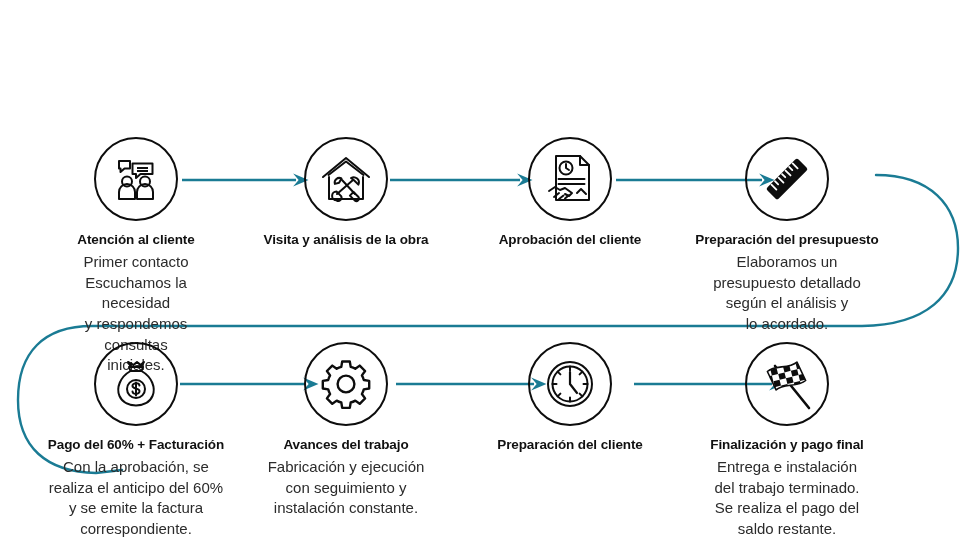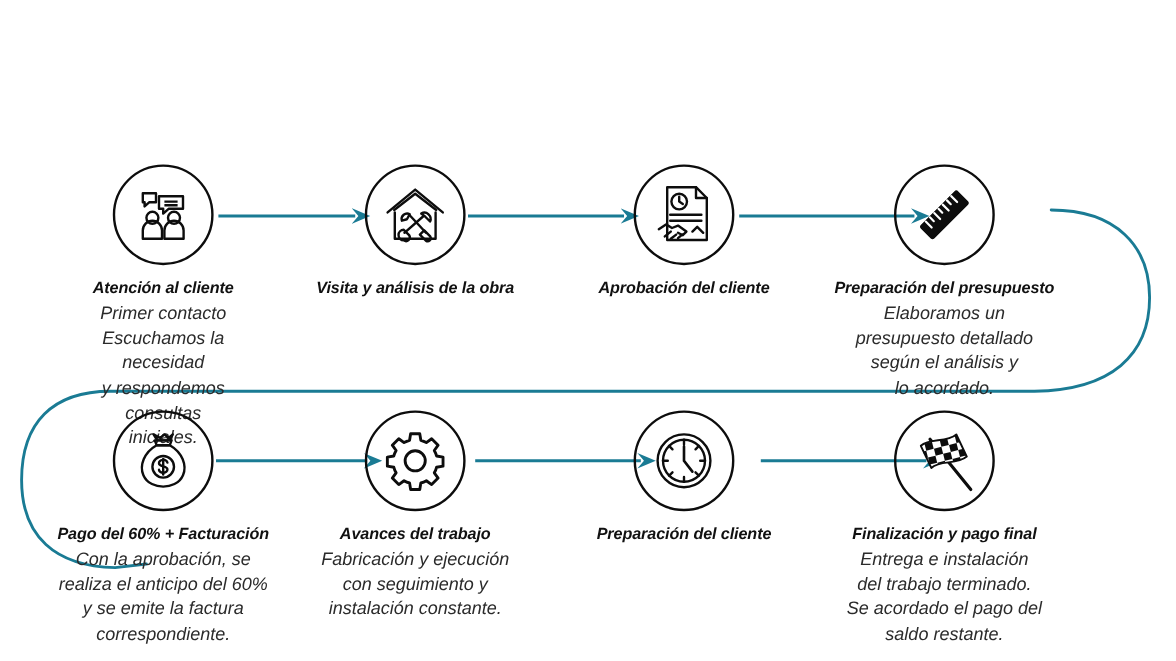--- a/index.html
+++ b/index.html
@@ -13,21 +13,20 @@
     position: relative;
     overflow: hidden;
     font-family: "Liberation Sans", sans-serif;
     color: #111111;
   }
   #flow-canvas {
     position: absolute;
     inset: 0;
     width: 796px;
     height: 551px;
-    font-style: italic;
   }
   .connector-layer {
     position: absolute;
     left: 0;
     top: 0;
     width: 980px;
     height: 551px;
     pointer-events: none;
   }
   .step {
@@ -288,17 +287,17 @@
               </g>
             </g>
             <path d="M9 9 C18 4, 30 12, 40 7 L44 27 C34 32, 22 24, 13 29 Z" fill="none" stroke="#0d0d0d" stroke-width="1.6" stroke-linejoin="round"></path>
           </g>
         </g>
       </svg>
     </div>
     <div class="step-title">Finalización y pago final</div>
     <div class="step-desc">Entrega e instalación
 del trabajo terminado.
-Se acordado el pago del
+Se realiza el pago del
 saldo restante.</div>
   </div>
 
 </div>
 
 </body></html>

